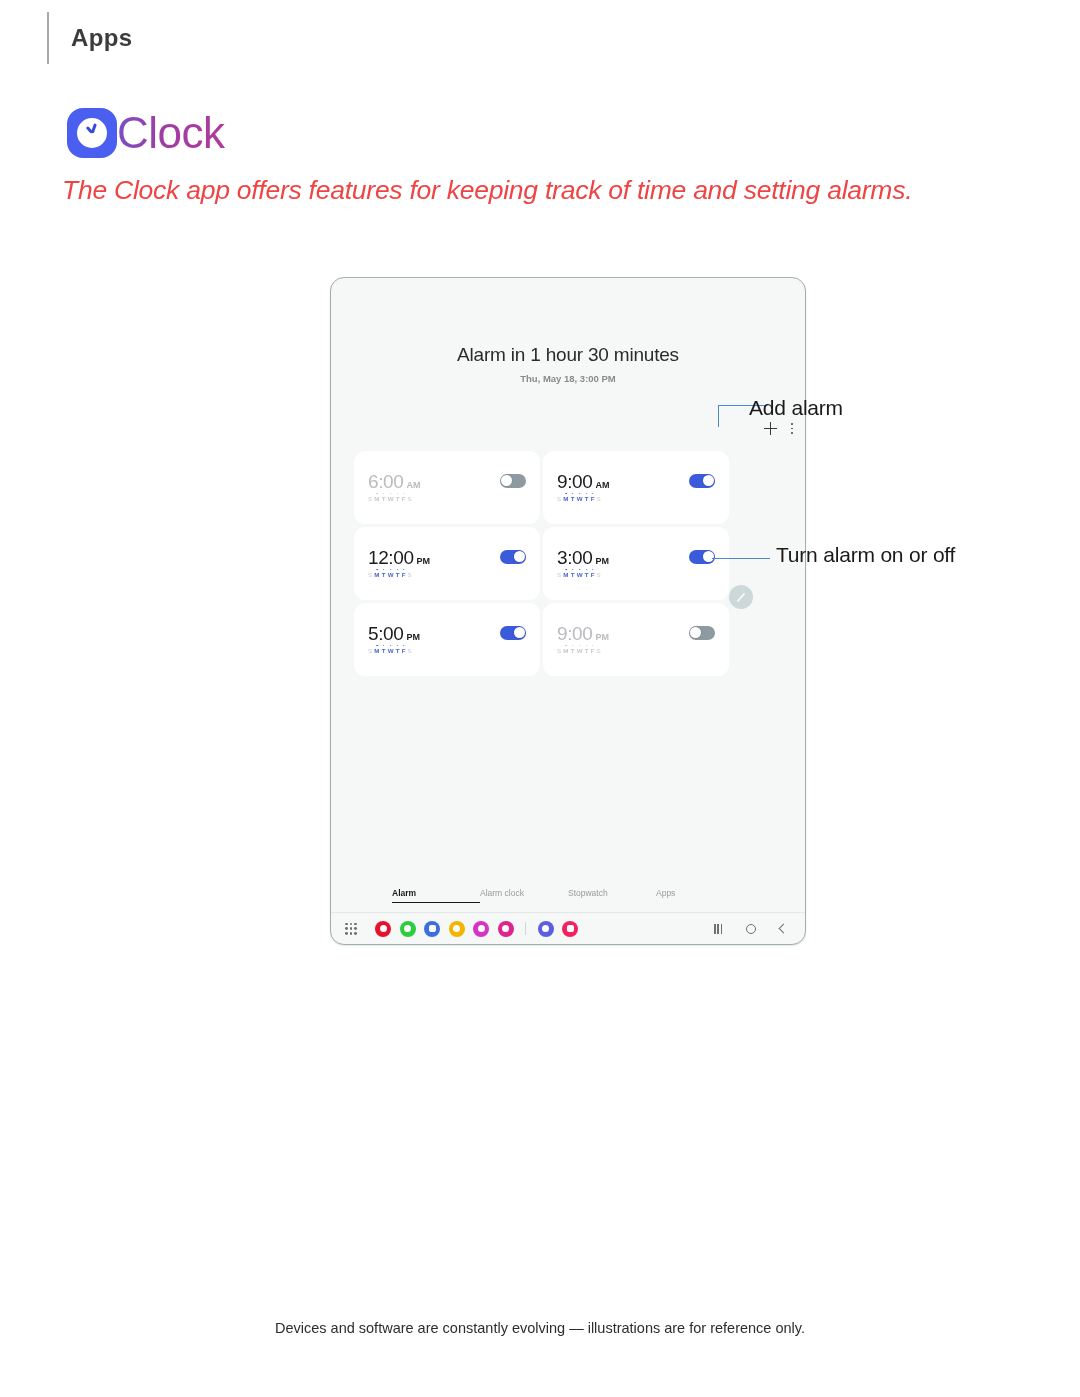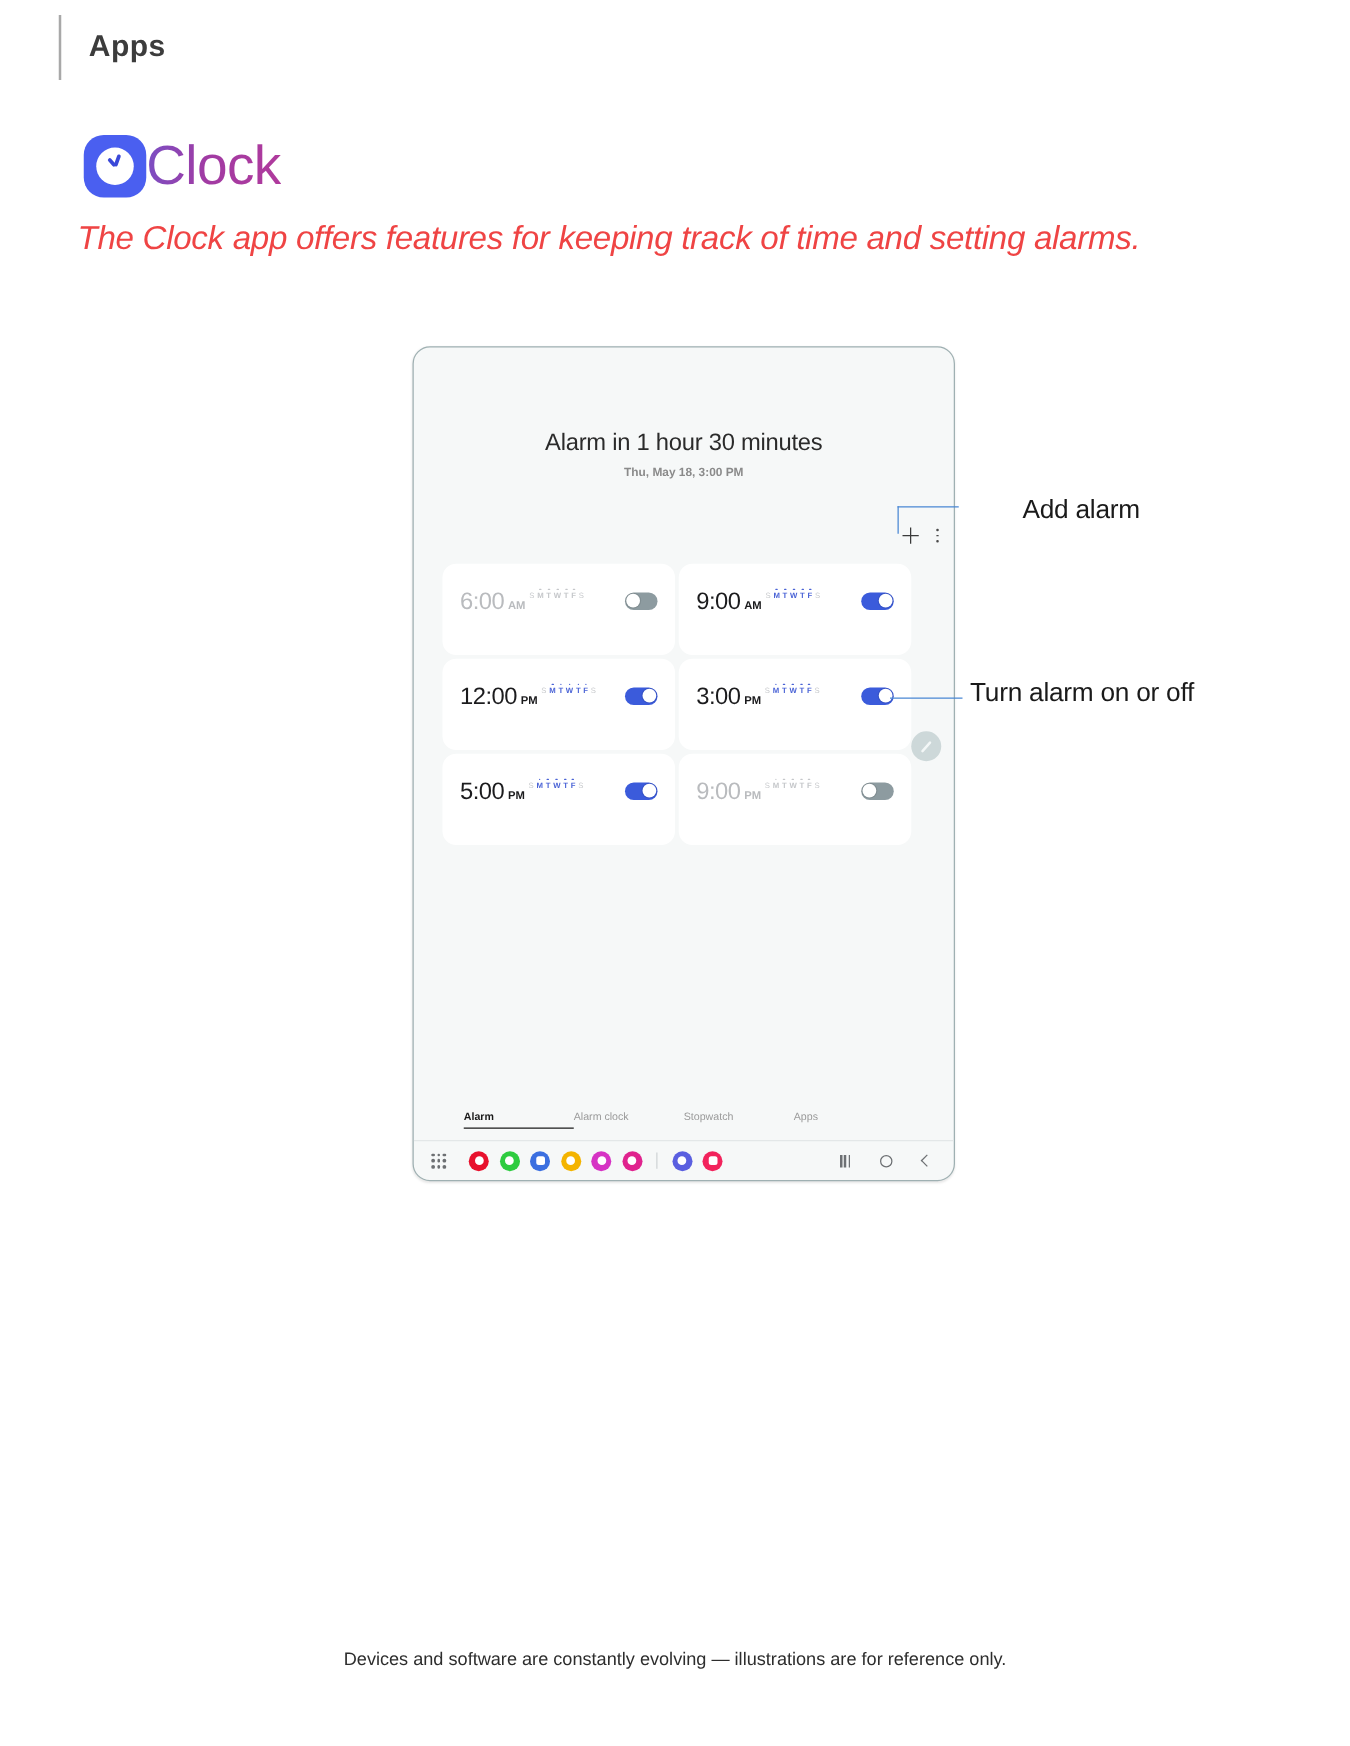--- a/index.html
+++ b/index.html
@@ -105,21 +105,21 @@
     letter-spacing: -0.25px;
     white-space: nowrap;
     font-style: italic;
   }
 
   
   .tablet {
     position: absolute;
     left: 330px;
     top: 277px;
-    width: 434px;
+    width: 476px;
     height: 668px;
     border-radius: 14px;
     background: #f6f8f8;
     border: 1.6px solid #9fb0b2;
     box-shadow: 0 1px 2px rgba(0,0,0,0.10);
     overflow: hidden;
   }
   .spen {
     position: absolute;
     left: 729px;
@@ -210,21 +210,21 @@
   .alarm-card {
     background: #ffffff;
     border-radius: 11px;
     height: 73px;
     padding: 21px 14px 0 14px;
     position: relative;
     display: flex;
     align-items: flex-start;
     justify-content: space-between;
   }
-  .alarm-left { display: flex; flex-direction: row; gap: 3px; }
+  .alarm-left { display: flex; flex-direction: column; gap: 3px; }
   .alarm-time {
     font-size: 19px;
     font-weight: 400;
     letter-spacing: -0.4px;
     color: #1b1b1d;
     line-height: 1;
     display: flex;
     align-items: baseline;
     gap: 3px;
   }
@@ -606,20 +606,20 @@
       </div>
     </div>
   </div>
 
   <div class="spen">
     <div class="nib"></div>
   </div>
 
   <div class="leader" style="left:718px; top:405px; width:0; height:22px; border-width:0 0 0 1.6px;"></div>
   <div class="leader" style="left:718px; top:405px; width:49px; height:0; border-width:1.6px 0 0 0;"></div>
-  <div class="callout-label" style="left:818px; top:396px;text-align:center;">Add alarm</div>
+  <div class="callout-label" style="left:749px; top:396px;text-align:center;">Add alarm</div>
 
   <div class="leader" style="left:712px; top:558px; width:58px; height:0; border-width:1.6px 0 0 0;"></div>
   <div class="callout-label" style="left:776px; top:543px;">Turn alarm on or off</div>
 
   <div class="footer-note">Devices and software are constantly evolving — illustrations are for reference only.</div>
 
 </div>
 
 </body></html>

